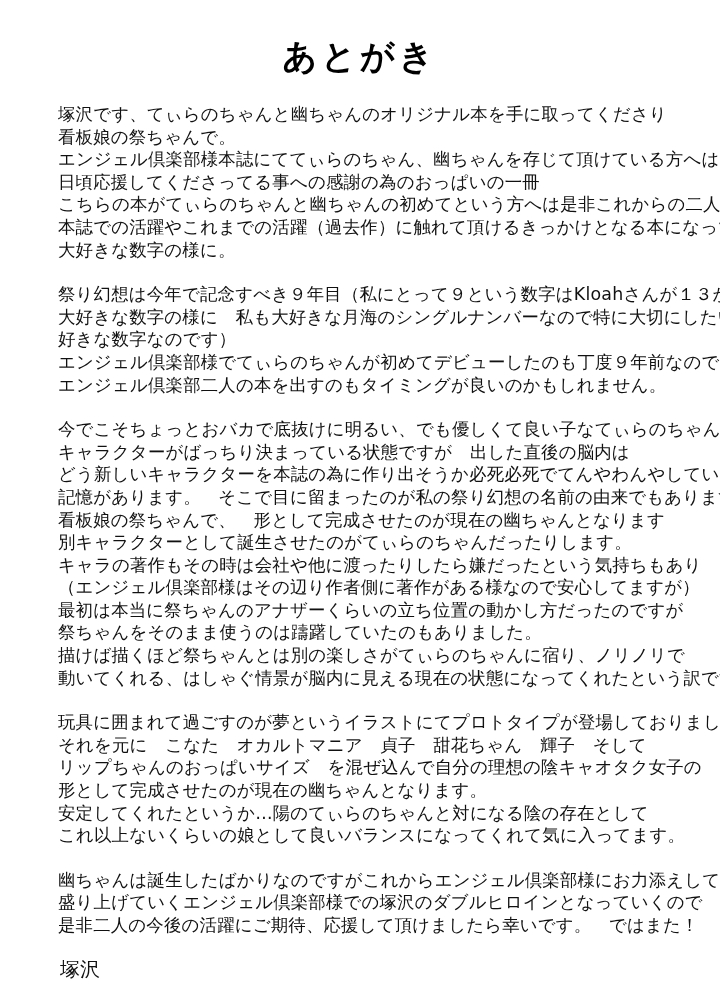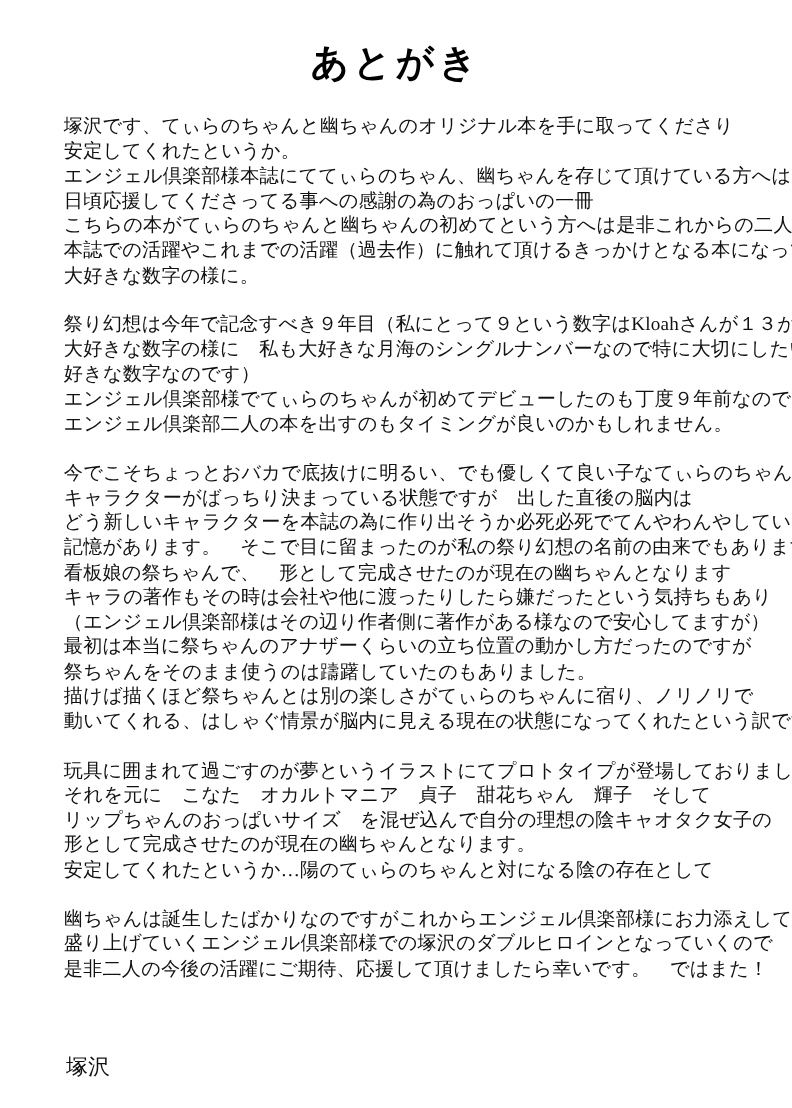--- a/index.html
+++ b/index.html
@@ -28,21 +28,20 @@
       color: #000000;
     }
     .body-text {
       position: absolute;
       left: 58px;
       top: 103px;
       width: 660px;
     }
     .para {
       margin: 0 0 22px 0;
-      font-family: Liberation Serif, serif;
     }
     .line {
       display: block;
       white-space: nowrap;
       font-size: 17.4px;
       line-height: 22.6px;
       height: 22.6px;
       letter-spacing: 0.2px;
     }
     .signature {
@@ -54,21 +53,21 @@
     }
   </style>
 </head>
 <body>
 
 <div class="title">あとがき</div>
 
 <div class="body-text">
   <div class="para">
     <span class="line">塚沢です、てぃらのちゃんと幽ちゃんのオリジナル本を手に取ってくださり</span>
-    <span class="line">安定してくれたというか。</span>
+    <span class="line">看板娘の祭ちゃんで。</span>
     <span class="line">エンジェル倶楽部様本誌にててぃらのちゃん、幽ちゃんを存じて頂けている方へは</span>
     <span class="line">日頃応援してくださってる事への感謝の為のおっぱいの一冊</span>
     <span class="line">こちらの本がてぃらのちゃんと幽ちゃんの初めてという方へは是非これからの二人の</span>
     <span class="line">本誌での活躍やこれまでの活躍（過去作）に触れて頂けるきっかけとなる本になって</span>
     <span class="line">大好きな数字の様に。</span>
   </div>
 
   <div class="para">
     <span class="line">祭り幻想は今年で記念すべき９年目（私にとって９という数字はKloahさんが１３が</span>
     <span class="line">大好きな数字の様に　私も大好きな月海のシングルナンバーなので特に大切にしたい</span>
@@ -76,34 +75,36 @@
     <span class="line">エンジェル倶楽部様でてぃらのちゃんが初めてデビューしたのも丁度９年前なので</span>
     <span class="line">エンジェル倶楽部二人の本を出すのもタイミングが良いのかもしれません。</span>
   </div>
 
   <div class="para">
     <span class="line">今でこそちょっとおバカで底抜けに明るい、でも優しくて良い子なてぃらのちゃんの</span>
     <span class="line">キャラクターがばっちり決まっている状態ですが　出した直後の脳内は</span>
     <span class="line">どう新しいキャラクターを本誌の為に作り出そうか必死必死でてんやわんやしていた</span>
     <span class="line">記憶があります。　そこで目に留まったのが私の祭り幻想の名前の由来でもあります</span>
     <span class="line">看板娘の祭ちゃんで、　形として完成させたのが現在の幽ちゃんとなります</span>
+    <span class="line">別キャラクターとして誕生させたのがてぃらのちゃんだったりします。</span>
     <span class="line">キャラの著作もその時は会社や他に渡ったりしたら嫌だったという気持ちもあり</span>
     <span class="line">（エンジェル倶楽部様はその辺り作者側に著作がある様なので安心してますが）</span>
     <span class="line">最初は本当に祭ちゃんのアナザーくらいの立ち位置の動かし方だったのですが</span>
     <span class="line">祭ちゃんをそのまま使うのは躊躇していたのもありました。</span>
     <span class="line">描けば描くほど祭ちゃんとは別の楽しさがてぃらのちゃんに宿り、ノリノリで</span>
     <span class="line">動いてくれる、はしゃぐ情景が脳内に見える現在の状態になってくれたという訳です。</span>
   </div>
 
   <div class="para">
     <span class="line">玩具に囲まれて過ごすのが夢というイラストにてプロトタイプが登場しておりまして</span>
     <span class="line">それを元に　こなた　オカルトマニア　貞子　甜花ちゃん　輝子　そして</span>
     <span class="line">リップちゃんのおっぱいサイズ　を混ぜ込んで自分の理想の陰キャオタク女子の</span>
     <span class="line">形として完成させたのが現在の幽ちゃんとなります。</span>
     <span class="line">安定してくれたというか…陽のてぃらのちゃんと対になる陰の存在として</span>
+    <span class="line">これ以上ないくらいの娘として良いバランスになってくれて気に入ってます。</span>
   </div>
 
   <div class="para">
     <span class="line">幽ちゃんは誕生したばかりなのですがこれからエンジェル倶楽部様にお力添えして</span>
     <span class="line">盛り上げていくエンジェル倶楽部様での塚沢のダブルヒロインとなっていくので</span>
     <span class="line">是非二人の今後の活躍にご期待、応援して頂けましたら幸いです。　ではまた！</span>
   </div>
 </div>
 
 <div class="signature">塚沢</div>

